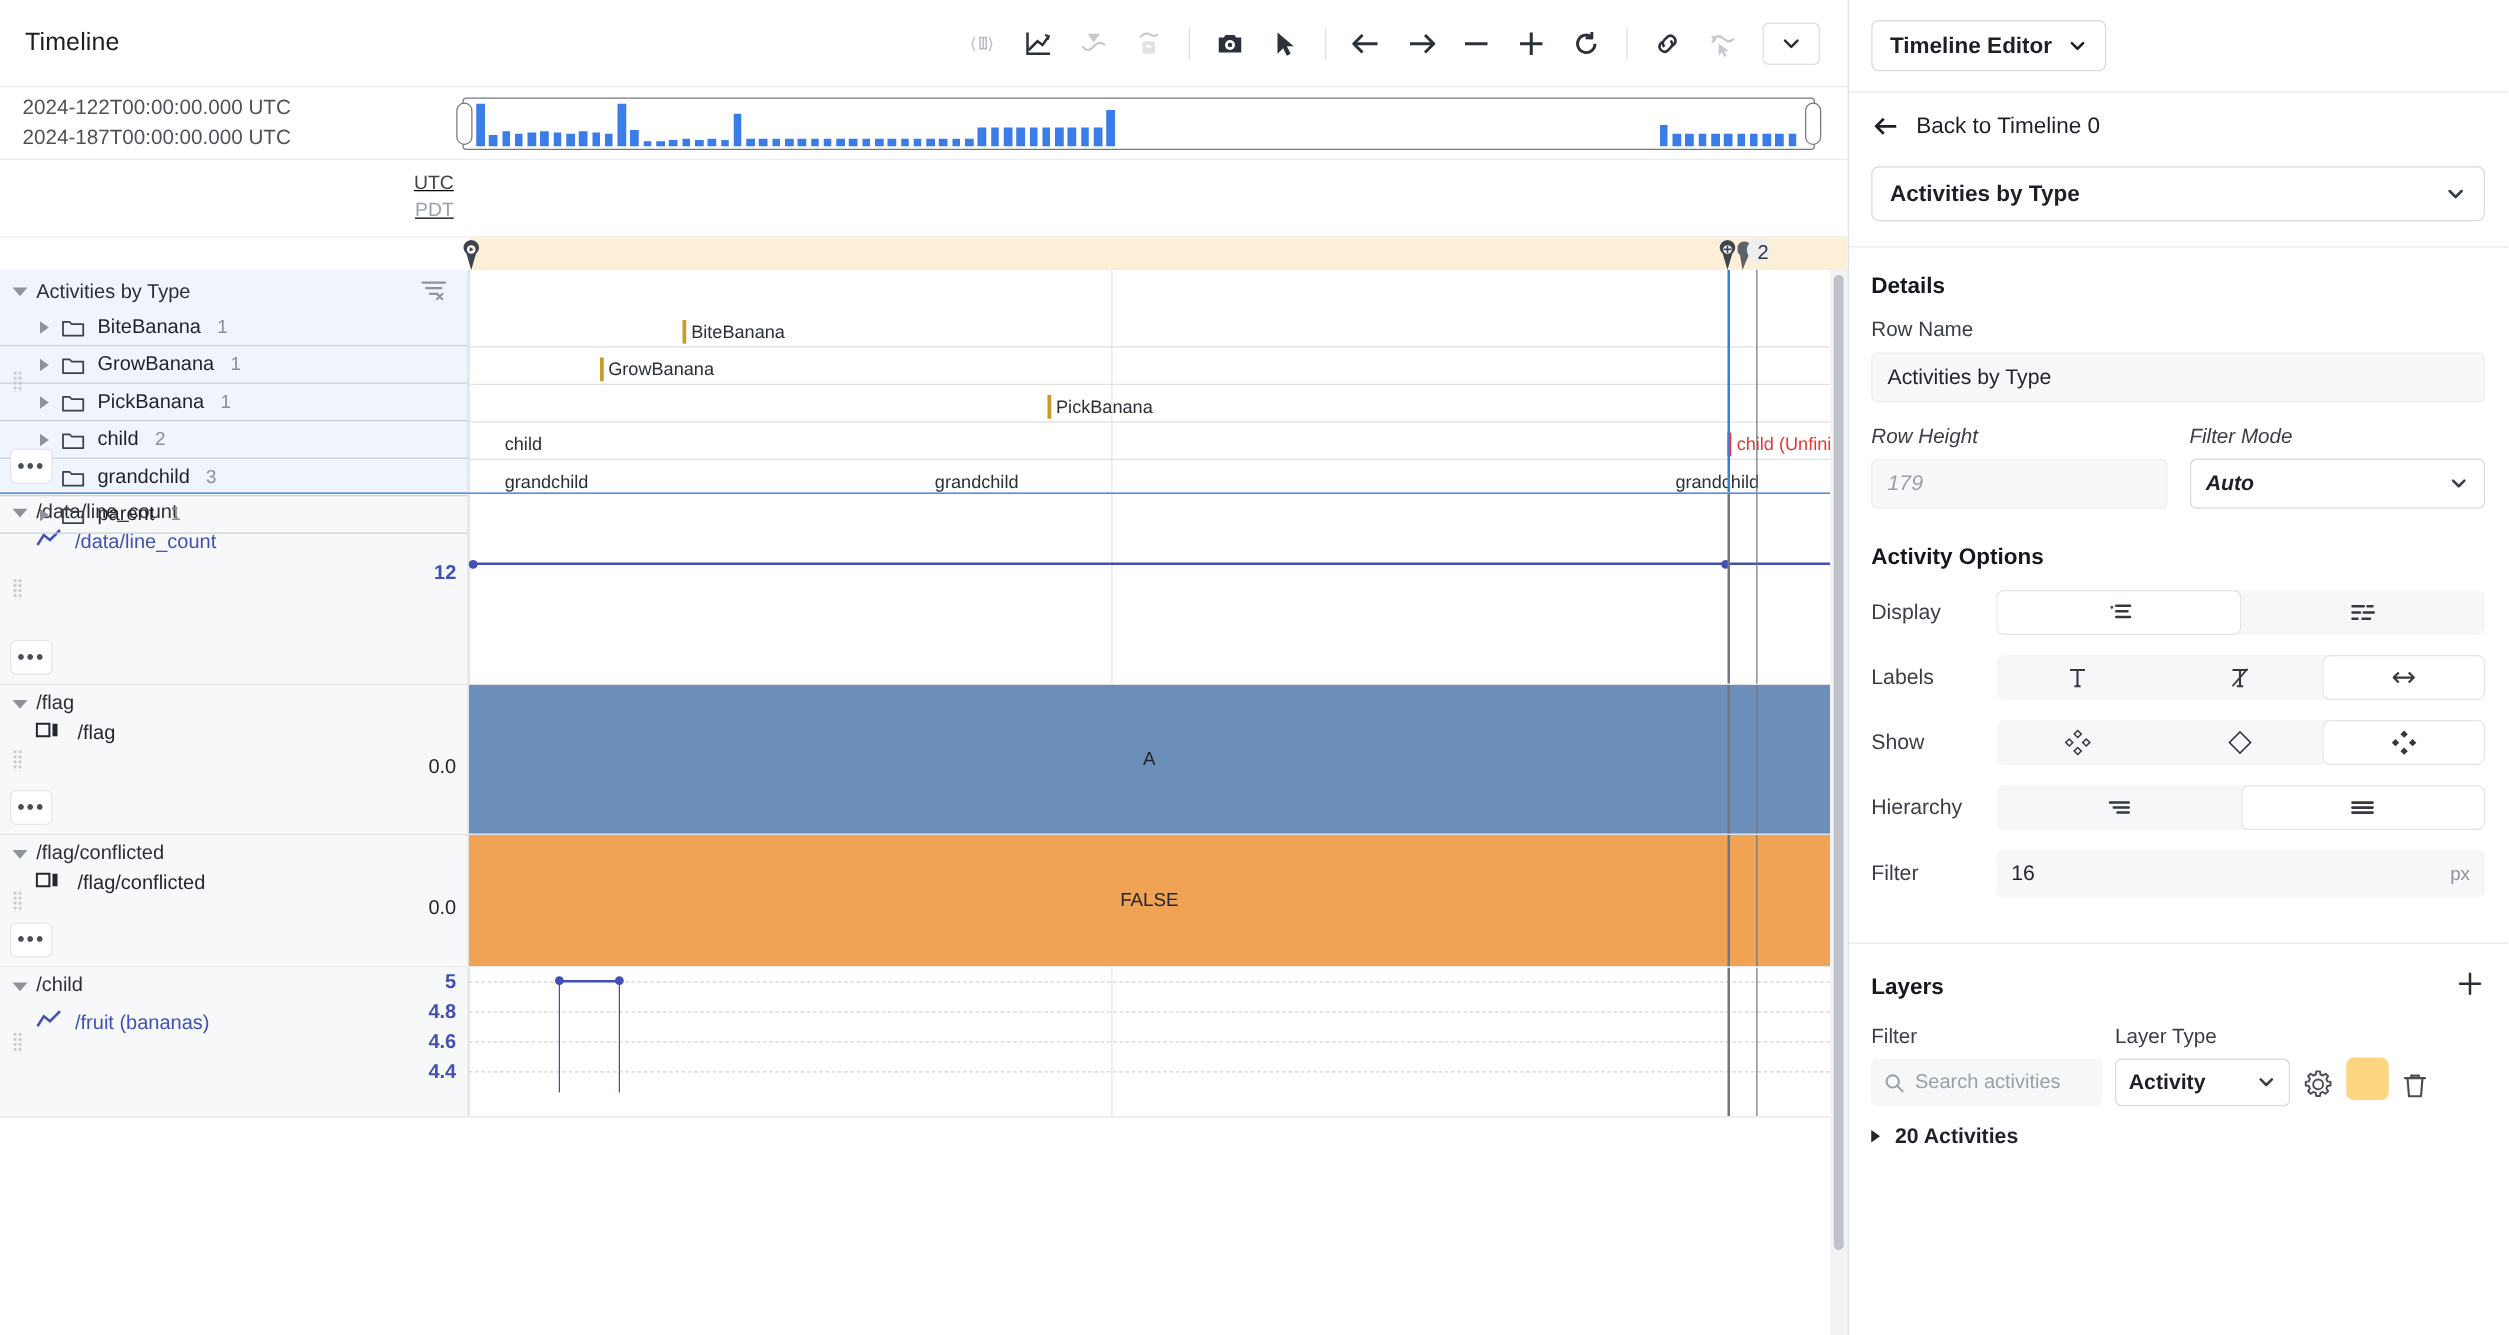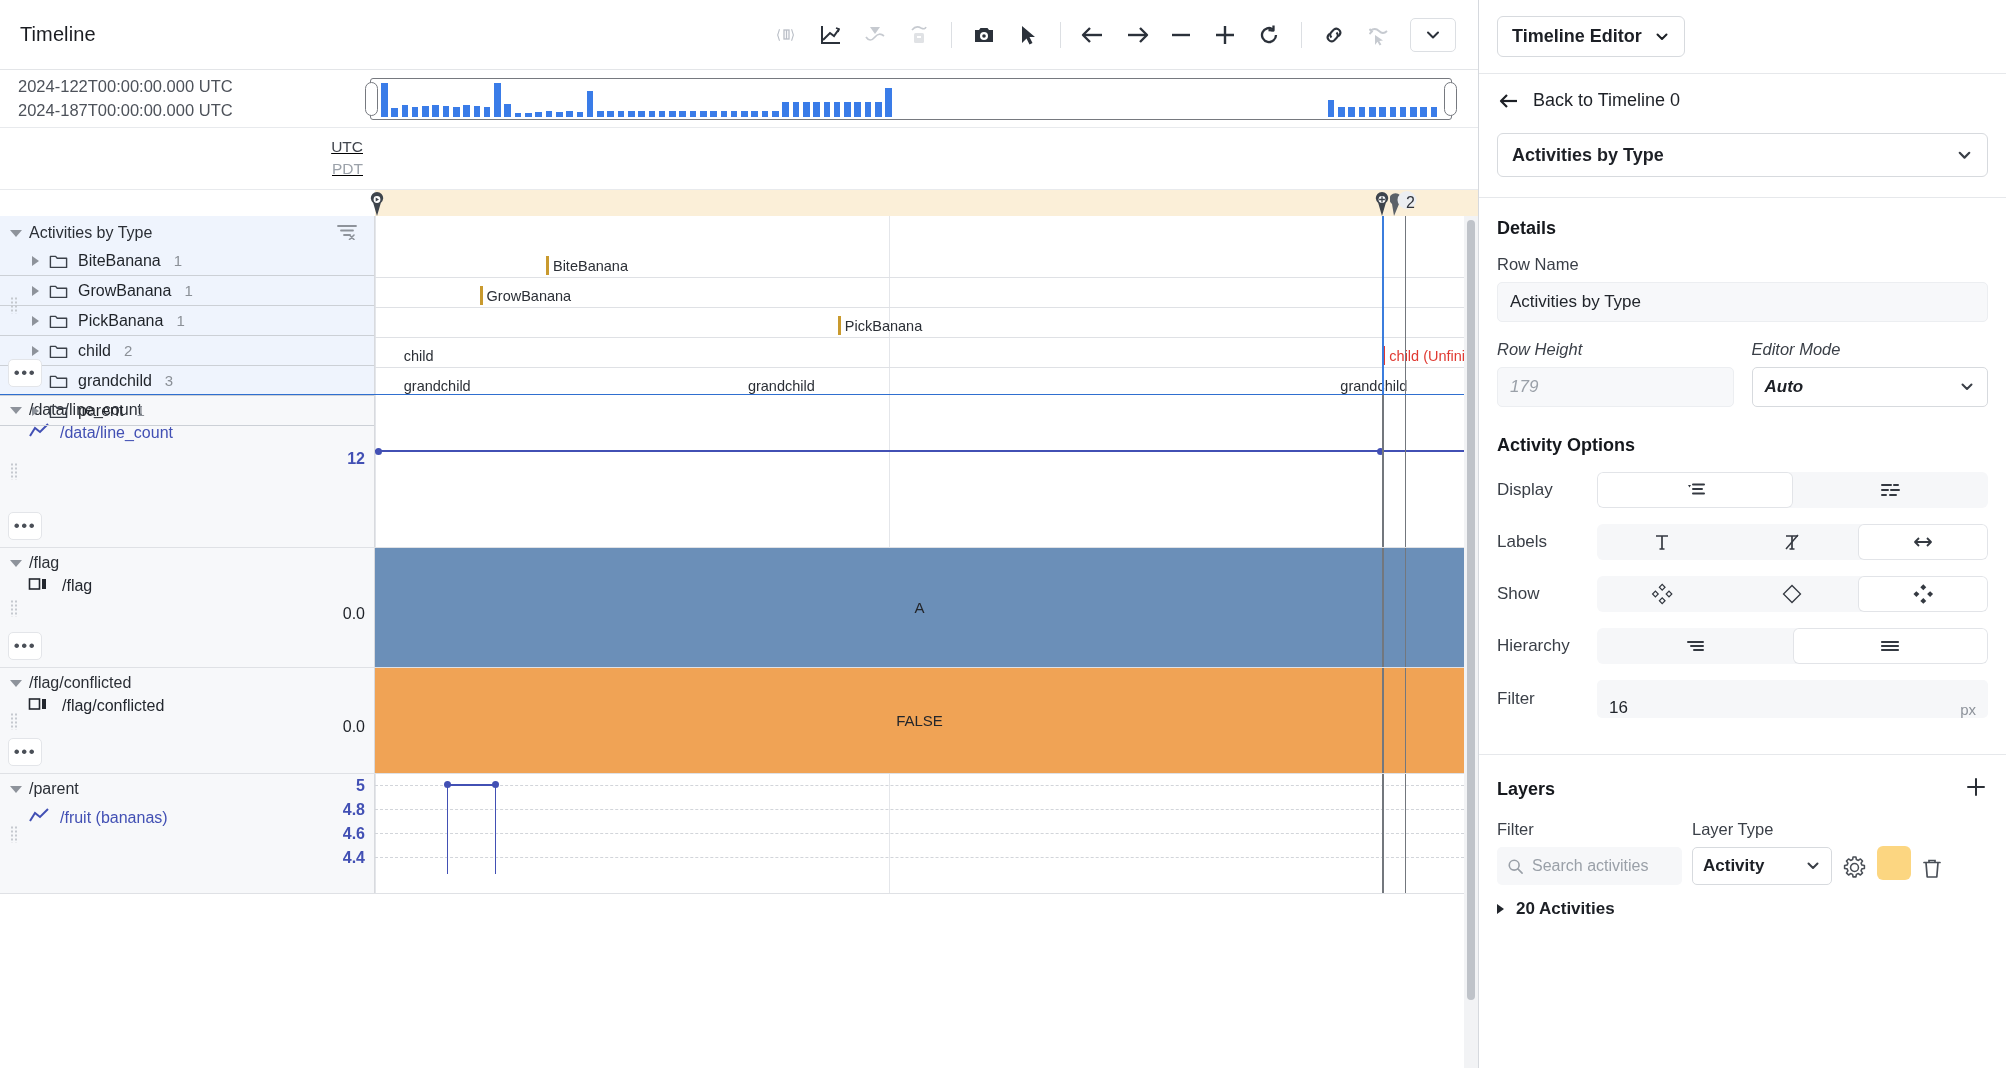--- a/index.html
+++ b/index.html
@@ -259,21 +259,21 @@
     flex: 1; display: flex; height: 36px;
     background: #f6f7f9; border-radius: 6px; overflow: hidden;
   }
   .seg > div {
     flex: 1; display: flex; align-items: center; justify-content: center;
     cursor: pointer; color: #343941;
   }
   .seg > div.on { background: #fff; box-shadow: 0 0 0 1px #e2e4e8 inset; border-radius: 6px; }
   .hgt-input {
     flex: 1; height: 38px; background: #f6f7f9; border-radius: 5px;
-    display: flex; align-items: flex-end; padding: 0 12px; font-size: 17px; color: #22262c;
+    display: flex; align-items: center; padding: 0 12px; font-size: 17px; color: #22262c;
   }
   .hgt-input .unit { margin-left: auto; color: #8e939b; font-size: 15px; }
 
   .layers-line { display: flex; align-items: flex-end; gap: 10px; margin-top: 4px; }
   .layers-line .col-lbl { font-size: 16.5px; color: #3a3f47; margin-bottom: 8px; }
   .search-box {
     width: 185px; height: 38px; background: #f6f7f9; border-radius: 5px;
     display: flex; align-items: center; gap: 8px; padding: 0 10px;
     font-size: 16px; color: #9aa0a8; overflow: hidden;
   }
@@ -720,21 +720,21 @@
                 <span>FALSE</span>
               </div>
               <div class="cursor-line" style="left: 92.5%;"></div>
               <div class="cursor-line" style="left: 94.6%;"></div>
             </div>
           </div>
           <div class="row" style="height: 120px;">
             <div class="row-side">
               <div class="row-head">
                 <span class="caret-down"></span>
-                <span>/parent</span>
+                <span>/child</span>
               </div>
               <div class="sub-label blue" style="padding-top: 8px;">
                 <span><svg width="22" height="16" viewBox="0 0 22 16">
                     <path d="M2 13 L7 5 L12 9 L20 1" stroke="#4250b4" stroke-width="2" fill="none"></path>
                   </svg></span>
                 <span>/fruit (bananas)</span>
               </div>
               <div class="yaxis-val blue" style="top: 3px;">5</div>
               <div class="yaxis-val blue" style="top: 27px;">4.8</div>
               <div class="yaxis-val blue" style="top: 51px;">4.6</div>
@@ -797,21 +797,21 @@
 
       <div class="fld-label">Row Name</div>
       <div class="fld-input">Activities by Type</div>
 
       <div class="two-col">
         <div>
           <div class="fld-label">Row Height</div>
           <div class="fld-input ph">179</div>
         </div>
         <div>
-          <div class="fld-label">Editor Mode</div>
+          <div class="fld-label">Filter Mode</div>
           <div class="sel-sm">
             <span>Auto</span>
             <svg class="chev" width="16" height="16" viewBox="0 0 16 16">
                 <path d="M3.5 5.5 L8 10 L12.5 5.5" stroke="#3a3f47" stroke-width="2" fill="none" stroke-linecap="round" stroke-linejoin="round"></path>
               </svg>
           </div>
         </div>
       </div>
     </div>
 

